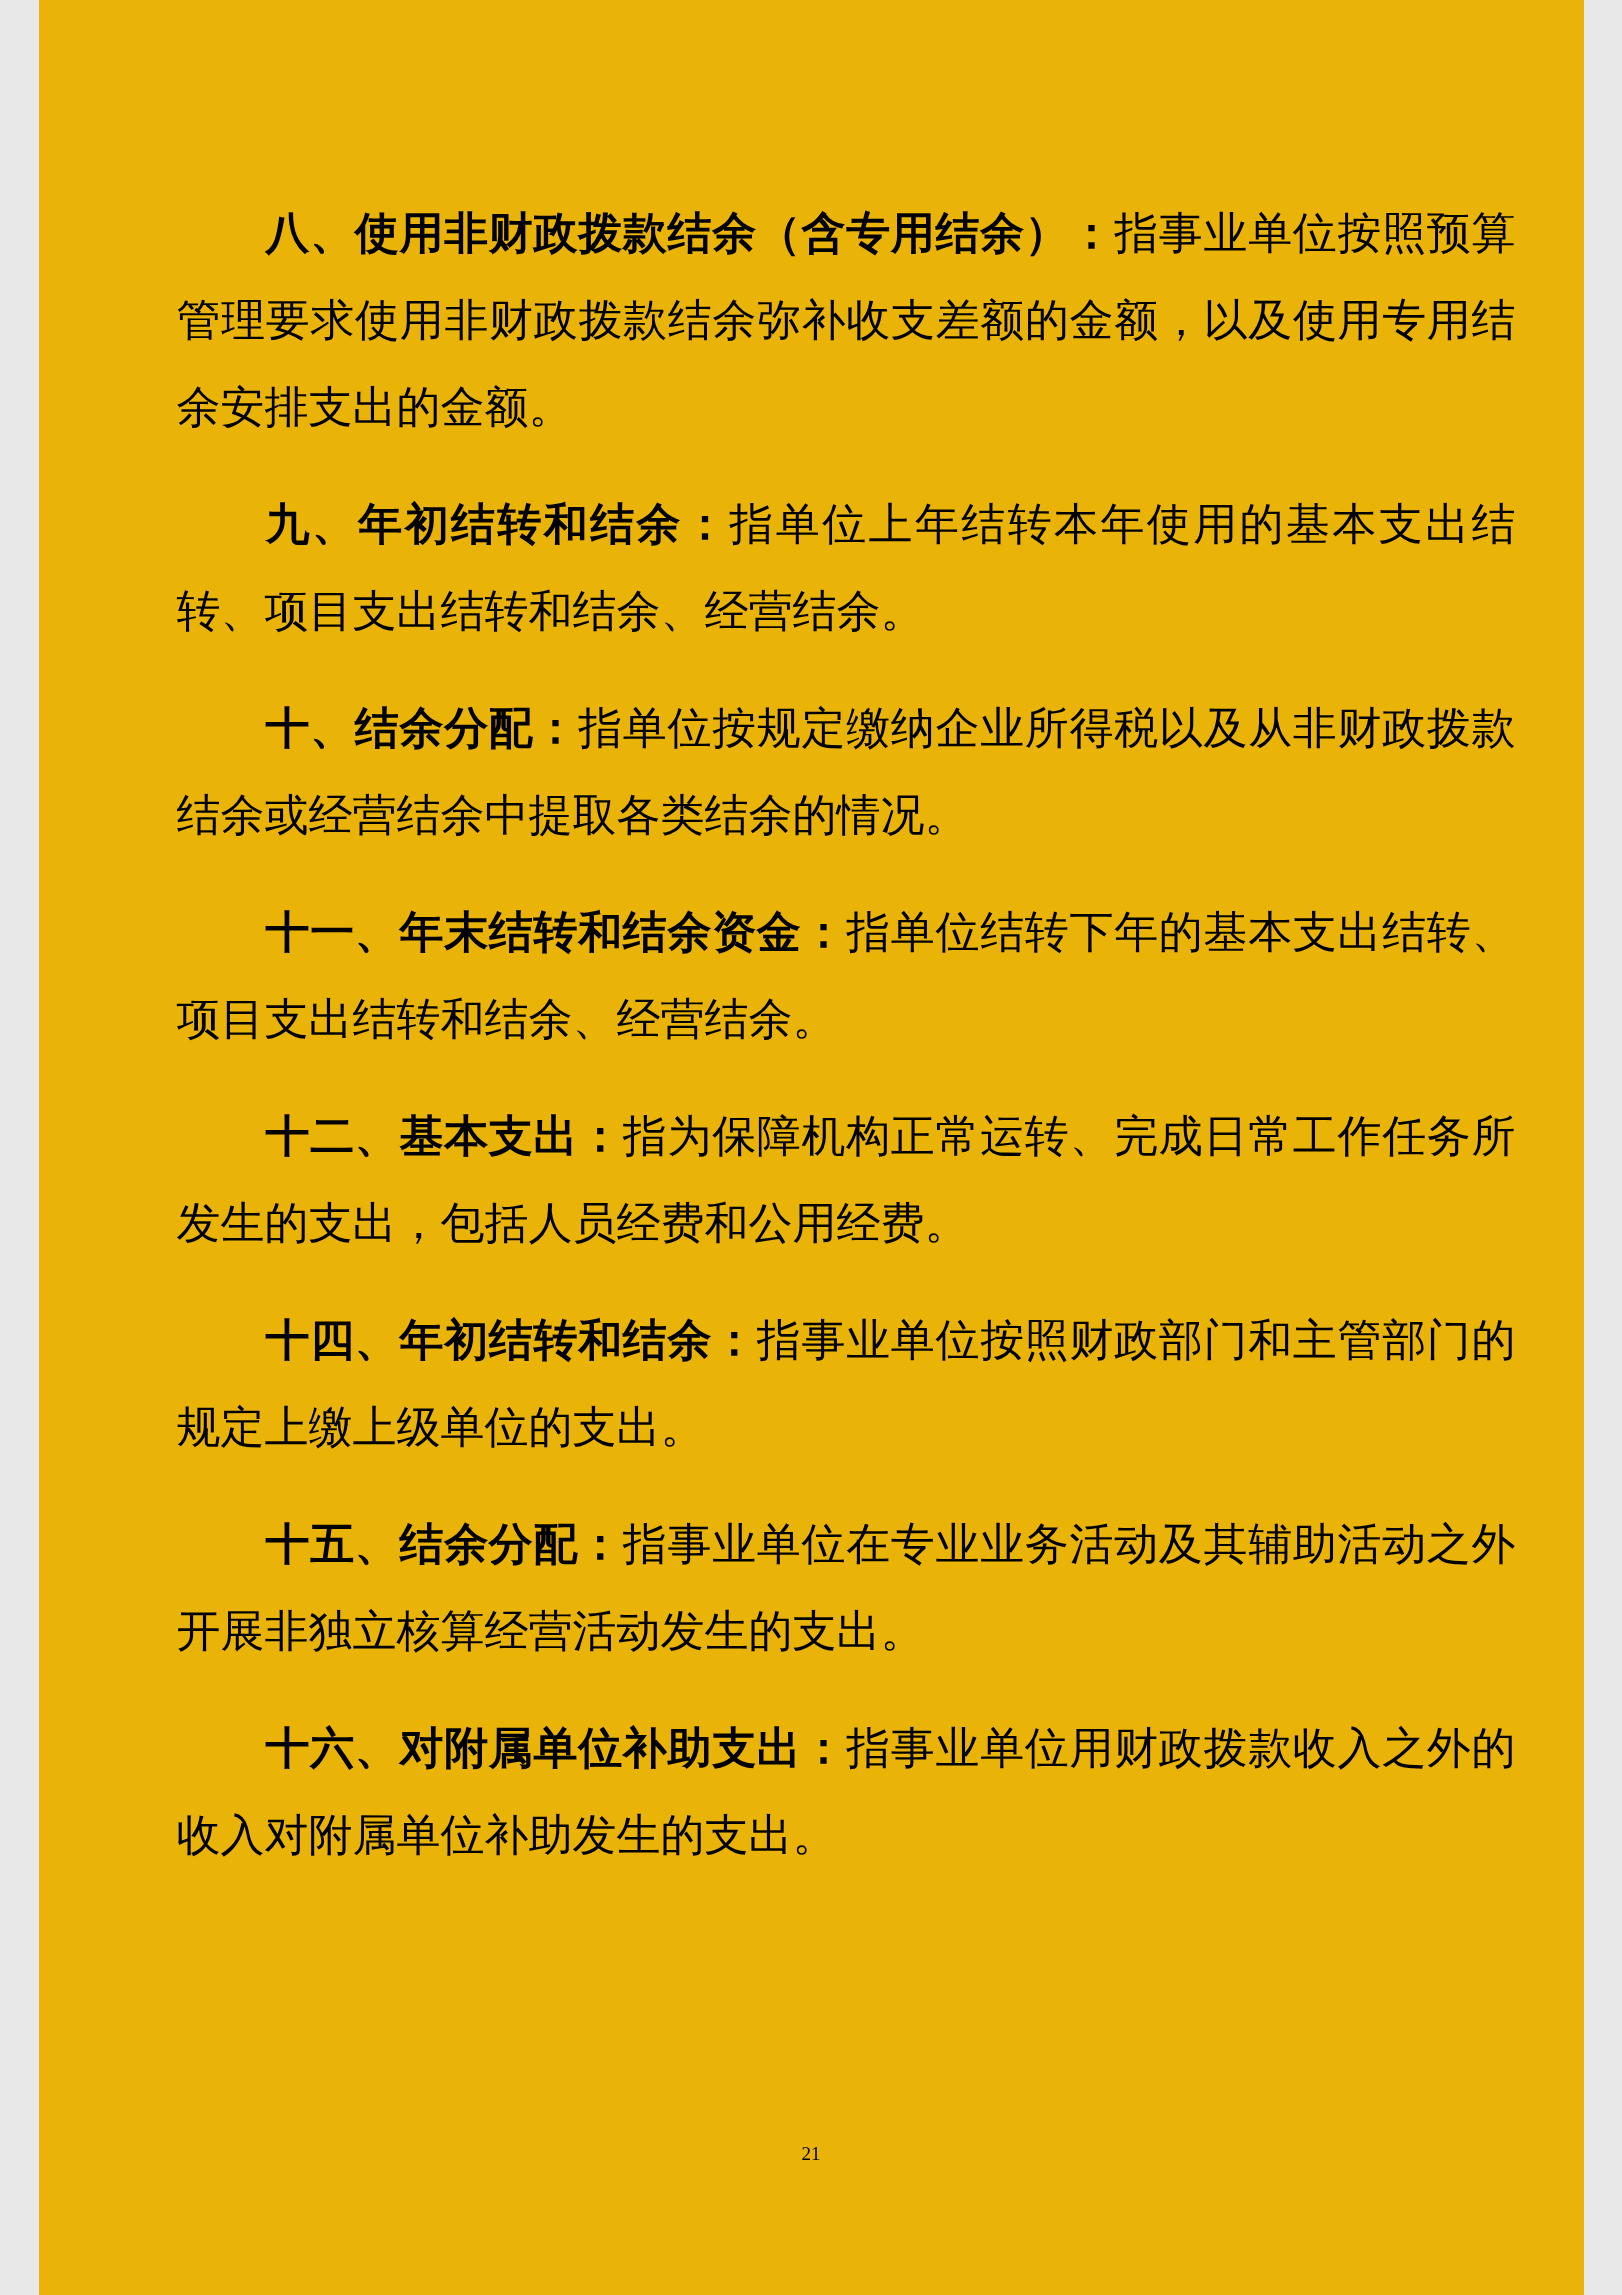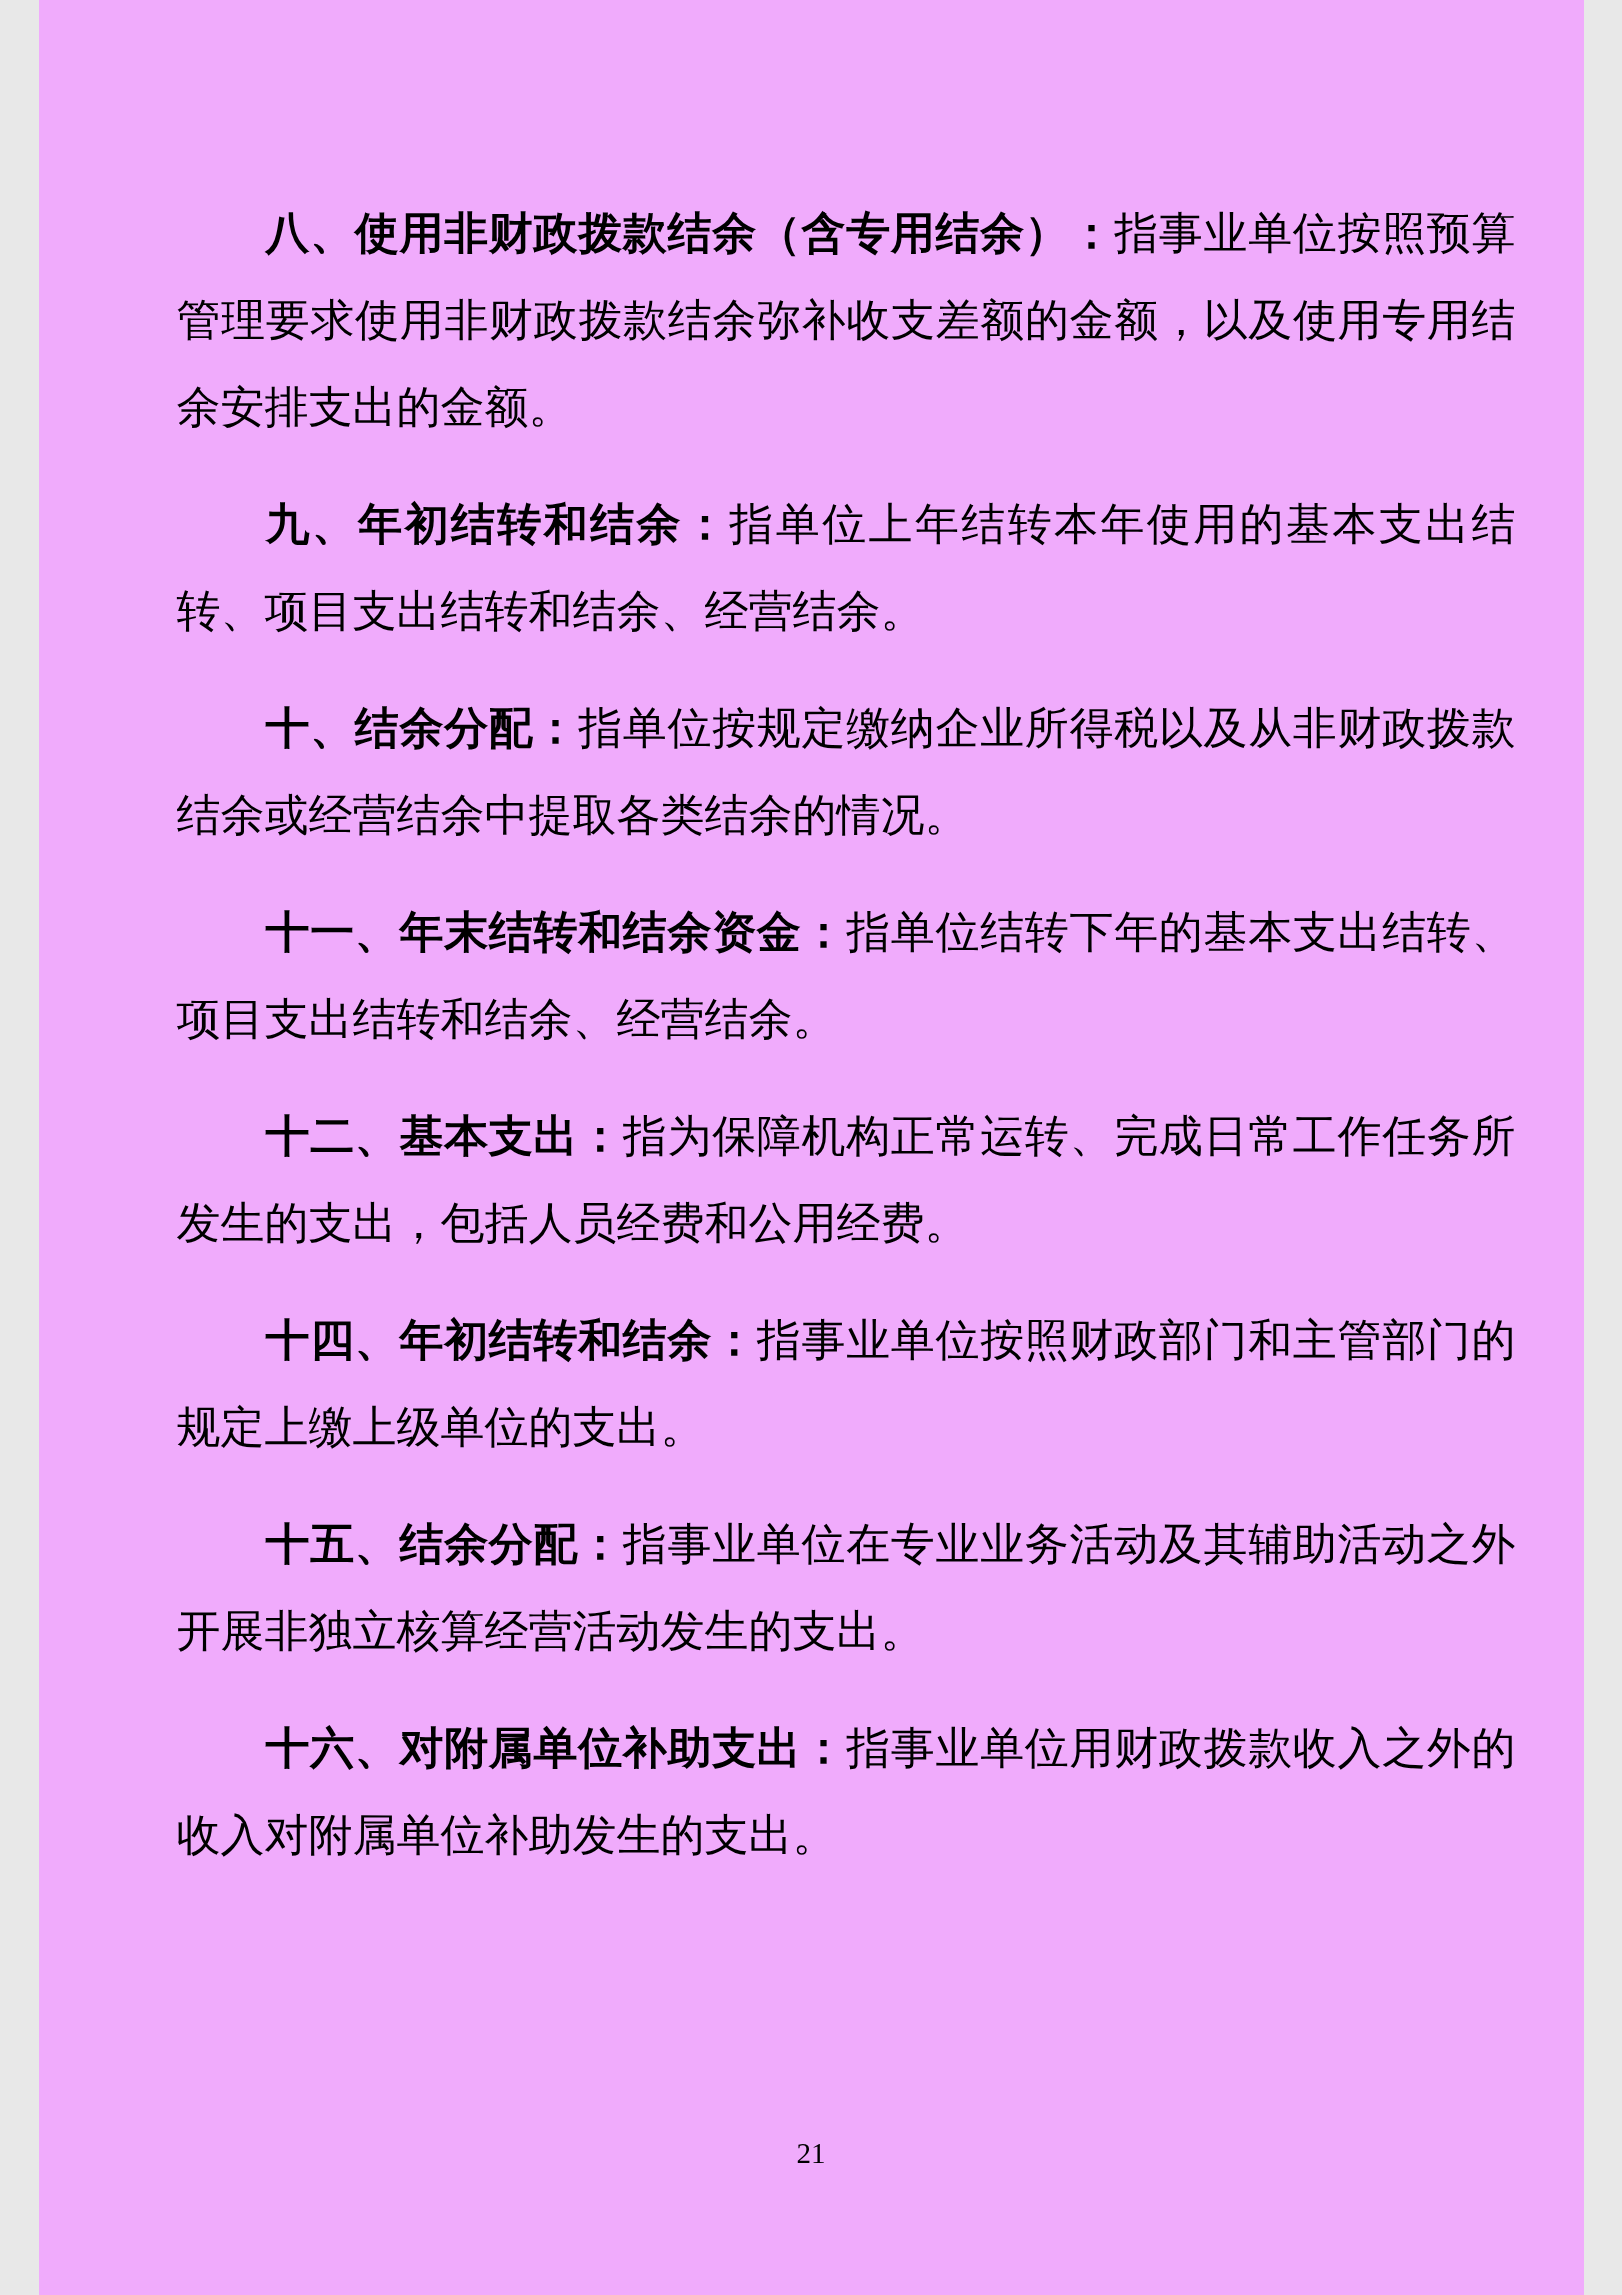--- a/index.html
+++ b/index.html
@@ -5,21 +5,21 @@
   html, body {
     margin: 0;
     padding: 0;
     background: #e8e8e8;
   }
   .page {
     position: relative;
     width: 1545px;
     height: 2295px;
     margin: 0 auto;
-    background: #f0abfc;
+    background: #eab308;
     color: #000000;
     font-family: "Liberation Serif", "DejaVu Serif", serif;
     overflow: hidden;
   }
   .content {
     position: absolute;
     left: 138px;
     top: 190px;
     width: 1339px;
   }
@@ -43,21 +43,21 @@
     font-weight: normal;
   }
   .page-footer {
     position: absolute;
     top: 2139px;
     left: 0;
     width: 100%;
     text-align: center;
   }
   .page-number {
-    font-size: 29px;
+    font-size: 19px;
     line-height: 29px;
     font-weight: normal;
   }
 </style>
 </head>
 <body>
 
 <div class="page">
   <main class="content">
   <p class="para"><b class="term">八、使用非财政拨款结余（含专用结余）：</b><span class="def">指事业单位按照预算管理要求使用非财政拨款结余弥补收支差额的金额，以及使用专用结余安排支出的金额。</span></p>

